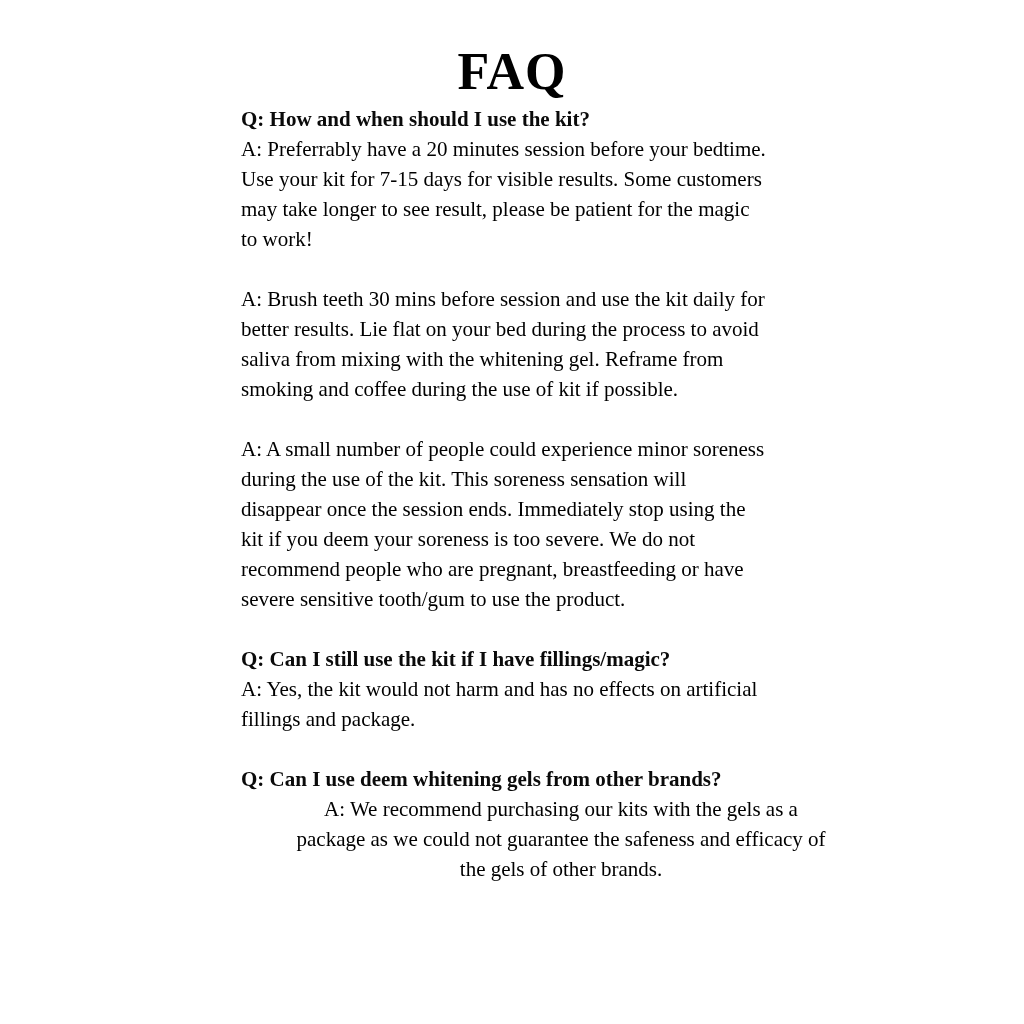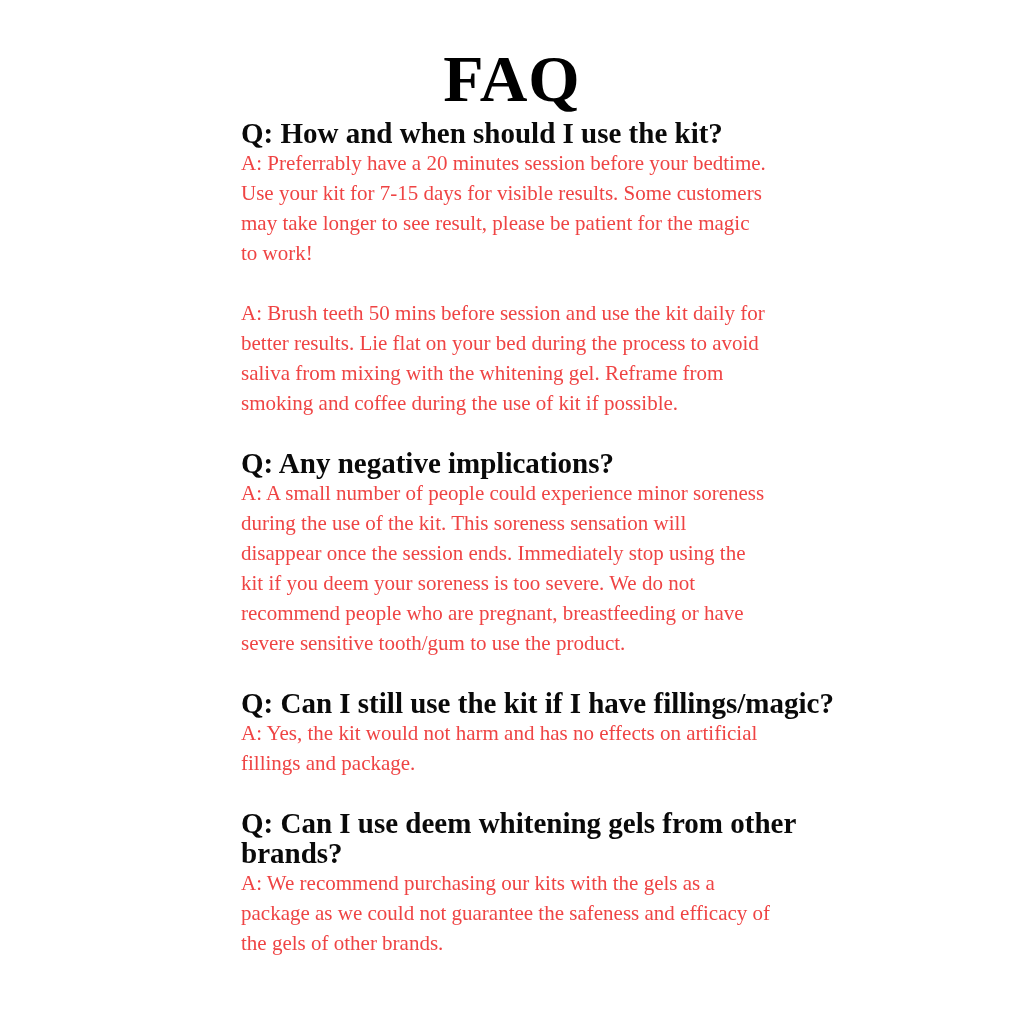--- a/index.html
+++ b/index.html
@@ -10,79 +10,79 @@
   body {
     width: 1024px;
     height: 1024px;
     overflow: hidden;
     color: #0a0a0a;
     font-family: "Liberation Serif", "DejaVu Serif", serif;
   }
   .page-title {
     margin: 46px 0 0 0;
     text-align: center;
-    font-size: 66px;
+    font-size: 52px;
     line-height: 1;
     font-weight: bold;
     letter-spacing: 1px;
     color: #000000;
   }
   .faq-content {
     margin-left: 241px;
     width: 640px;
     padding-top: 6px;
   }
   .faq-item {
     margin: 0;
     padding: 0;
   }
   .faq-question {
     margin: 0;
-    font-size: 29px;
+    font-size: 21px;
     line-height: 30px;
     font-weight: bold;
     color: #0a0a0a;
   }
   .faq-answer {
     margin: 0 0 30px 0;
     font-size: 21px;
     line-height: 30px;
     font-weight: normal;
     white-space: pre-line;
-    color: #ef4444;
+    color: #000000;
   }
   .faq-item:last-child .faq-answer {
     margin-bottom: 0;
+    text-align: center;
   }
 </style>
 </head>
 <body>
 
 <div>
   <h1 class="page-title">FAQ</h1>
 
   <div class="faq-content">
 
     <section class="faq-item">
       <h2 class="faq-question">Q: How and when should I use the kit?</h2>
       <p class="faq-answer">A: Preferrably have a 20 minutes session before your bedtime.
 Use your kit for 7-15 days for visible results. Some customers
 may take longer to see result, please be patient for the magic
 to work!</p>
     </section>
 
     <section class="faq-item">
-      <p class="faq-answer">A: Brush teeth 50 mins before session and use the kit daily for
+      <p class="faq-answer">A: Brush teeth 30 mins before session and use the kit daily for
 better results. Lie flat on your bed during the process to avoid
 saliva from mixing with the whitening gel. Reframe from
 smoking and coffee during the use of kit if possible.</p>
     </section>
 
     <section class="faq-item">
-      <h2 class="faq-question">Q: Any negative implications?</h2>
       <p class="faq-answer">A: A small number of people could experience minor soreness
 during the use of the kit. This soreness sensation will
 disappear once the session ends. Immediately stop using the
 kit if you deem your soreness is too severe. We do not
 recommend people who are pregnant, breastfeeding or have
 severe sensitive tooth/gum to use the product.</p>
     </section>
 
     <section class="faq-item">
       <h2 class="faq-question">Q: Can I still use the kit if I have fillings/magic?</h2>

